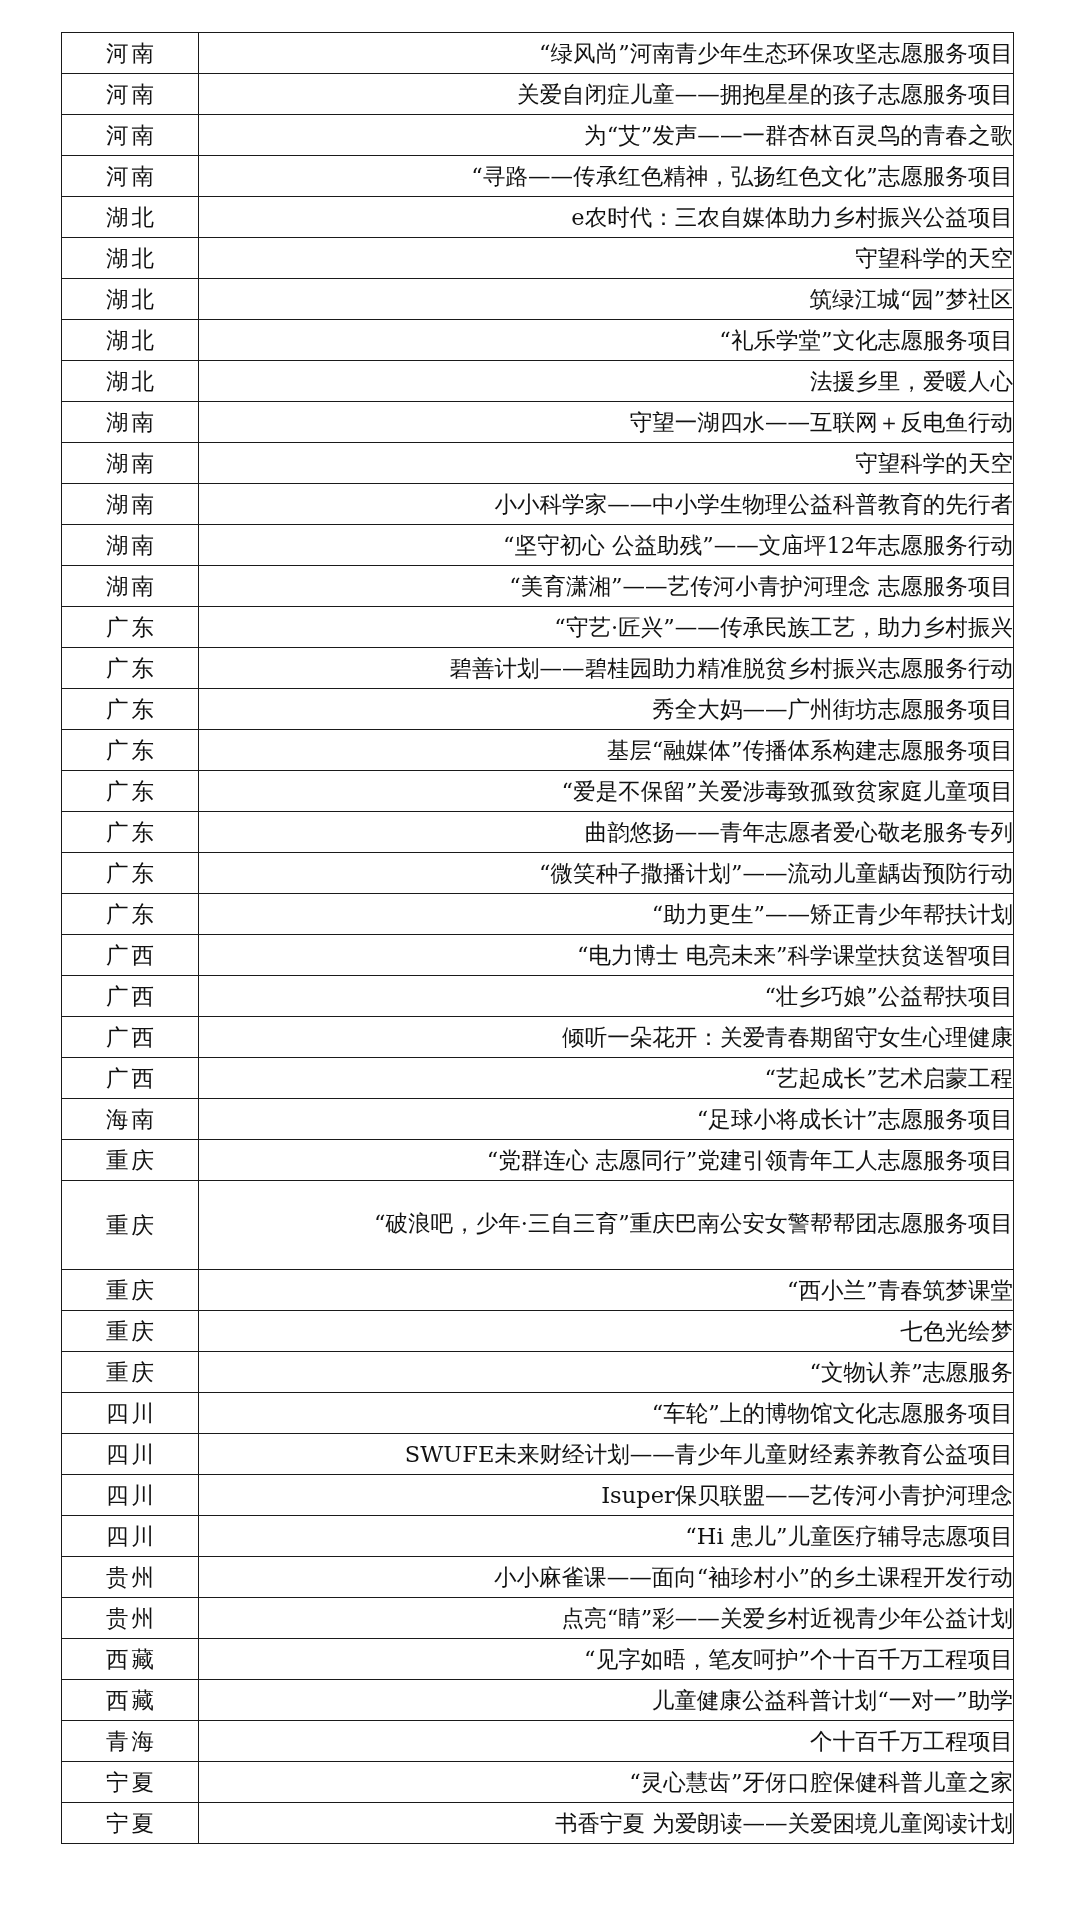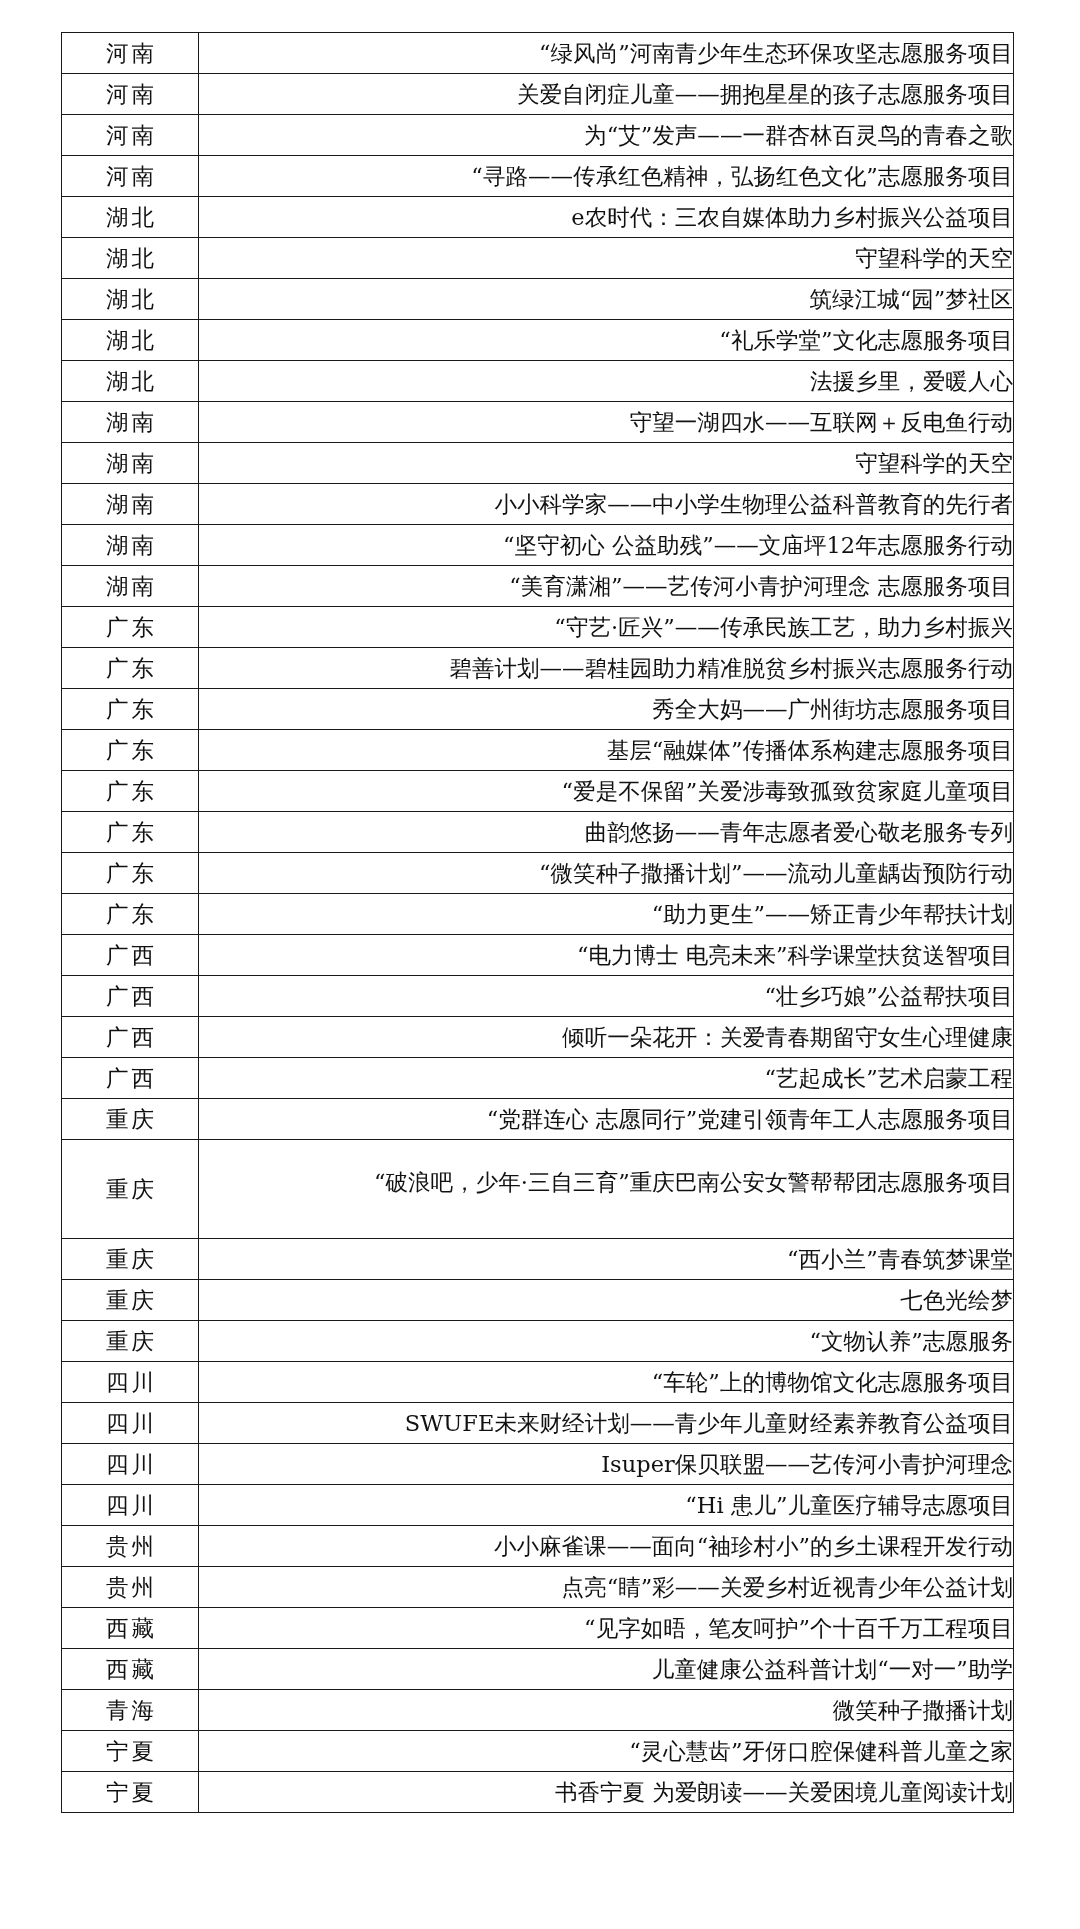--- a/index.html
+++ b/index.html
@@ -50,21 +50,21 @@
     text-align: right;
     padding-left: 9px;
     padding-right: 4px;
     font-size: 22.5px;
     letter-spacing: 0.002em;
   }
   tr.tall td { height: 82px; }
   tr.tall td.project {
     line-height: 1.32;
     padding-top: 2px;
-    padding-bottom: 14px;
+    padding-bottom: 4px;
   }
 </style>
 </head>
 <body>
 
 <div id="sheet">
   <table class="listing">
     <colgroup>
       <col class="c-region">
       <col class="c-project">
@@ -168,20 +168,24 @@
         </tr>
         <tr>
           <td class="region">广西</td>
           <td class="project">倾听一朵花开：关爱青春期留守女生心理健康</td>
         </tr>
         <tr>
           <td class="region">广西</td>
           <td class="project">“艺起成长”艺术启蒙工程</td>
         </tr>
         <tr>
+          <td class="region">海南</td>
+          <td class="project">“足球小将成长计”志愿服务项目</td>
+        </tr>
+        <tr>
           <td class="region">重庆</td>
           <td class="project">“党群连心 志愿同行”党建引领青年工人志愿服务项目</td>
         </tr>
         <tr class="tall">
           <td class="region">重庆</td>
           <td class="project">“破浪吧，少年·三自三育”重庆巴南公安女警帮帮团志愿服务项目</td>
         </tr>
         <tr>
           <td class="region">重庆</td>
           <td class="project">“西小兰”青春筑梦课堂</td>
@@ -221,21 +225,21 @@
         <tr>
           <td class="region">西藏</td>
           <td class="project">“见字如晤，笔友呵护”个十百千万工程项目</td>
         </tr>
         <tr>
           <td class="region">西藏</td>
           <td class="project">儿童健康公益科普计划“一对一”助学</td>
         </tr>
         <tr>
           <td class="region">青海</td>
-          <td class="project">微笑种子撒播计划</td>
+          <td class="project">个十百千万工程项目</td>
         </tr>
         <tr>
           <td class="region">宁夏</td>
           <td class="project">“灵心慧齿”牙伢口腔保健科普儿童之家</td>
         </tr>
         <tr>
           <td class="region">宁夏</td>
           <td class="project">书香宁夏 为爱朗读——关爱困境儿童阅读计划</td>
         </tr>
       </tbody>

